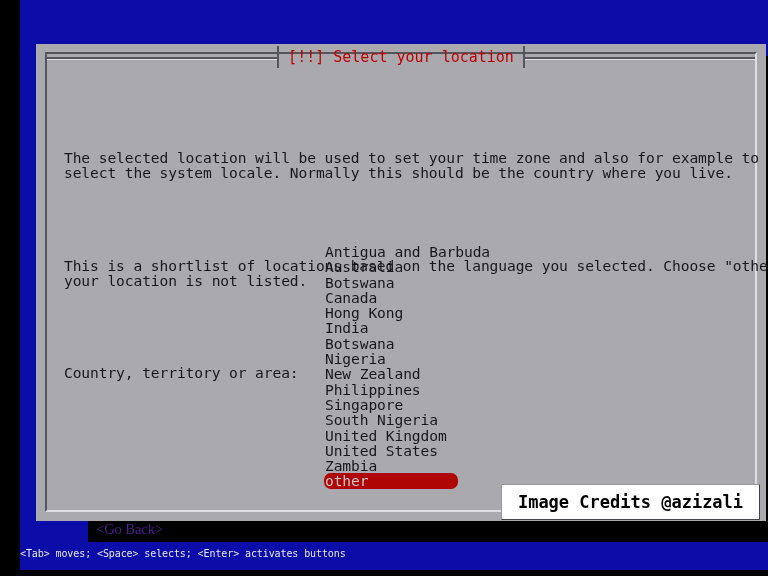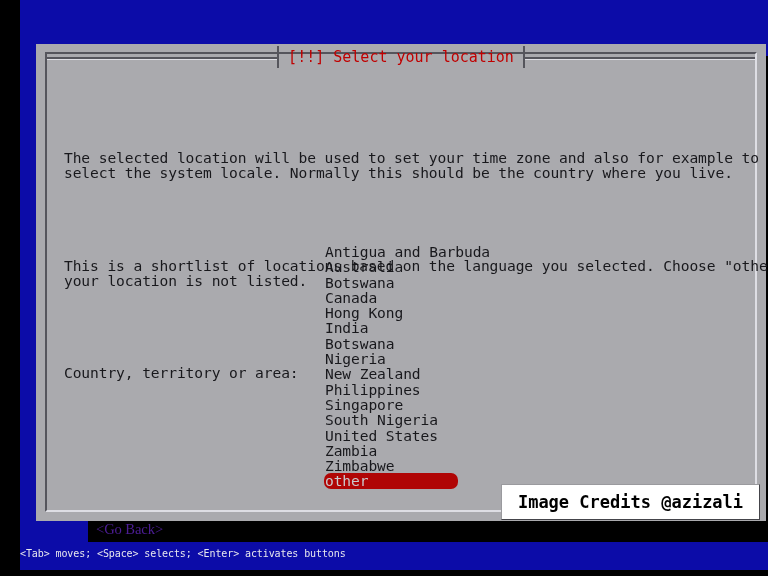--- a/index.html
+++ b/index.html
@@ -219,23 +219,23 @@
       <div class="country-item">Botswana</div>
       <div class="country-item">Canada</div>
       <div class="country-item">Hong Kong</div>
       <div class="country-item">India</div>
       <div class="country-item">Botswana</div>
       <div class="country-item">Nigeria</div>
       <div class="country-item">New Zealand</div>
       <div class="country-item">Philippines</div>
       <div class="country-item">Singapore</div>
       <div class="country-item">South Nigeria</div>
+      <div class="country-item">United Kingdom</div>
       <div class="country-item">United States</div>
       <div class="country-item">Zambia</div>
-      <div class="country-item">Zimbabwe</div>
       <div class="country-item selected">other</div>
     </div>
 
     <div id="go-back">&lt;Go Back&gt;</div>
 
   </div>
 
   <div id="watermark">
     <span id="watermark-text">Image Credits @azizali</span>
   </div>

